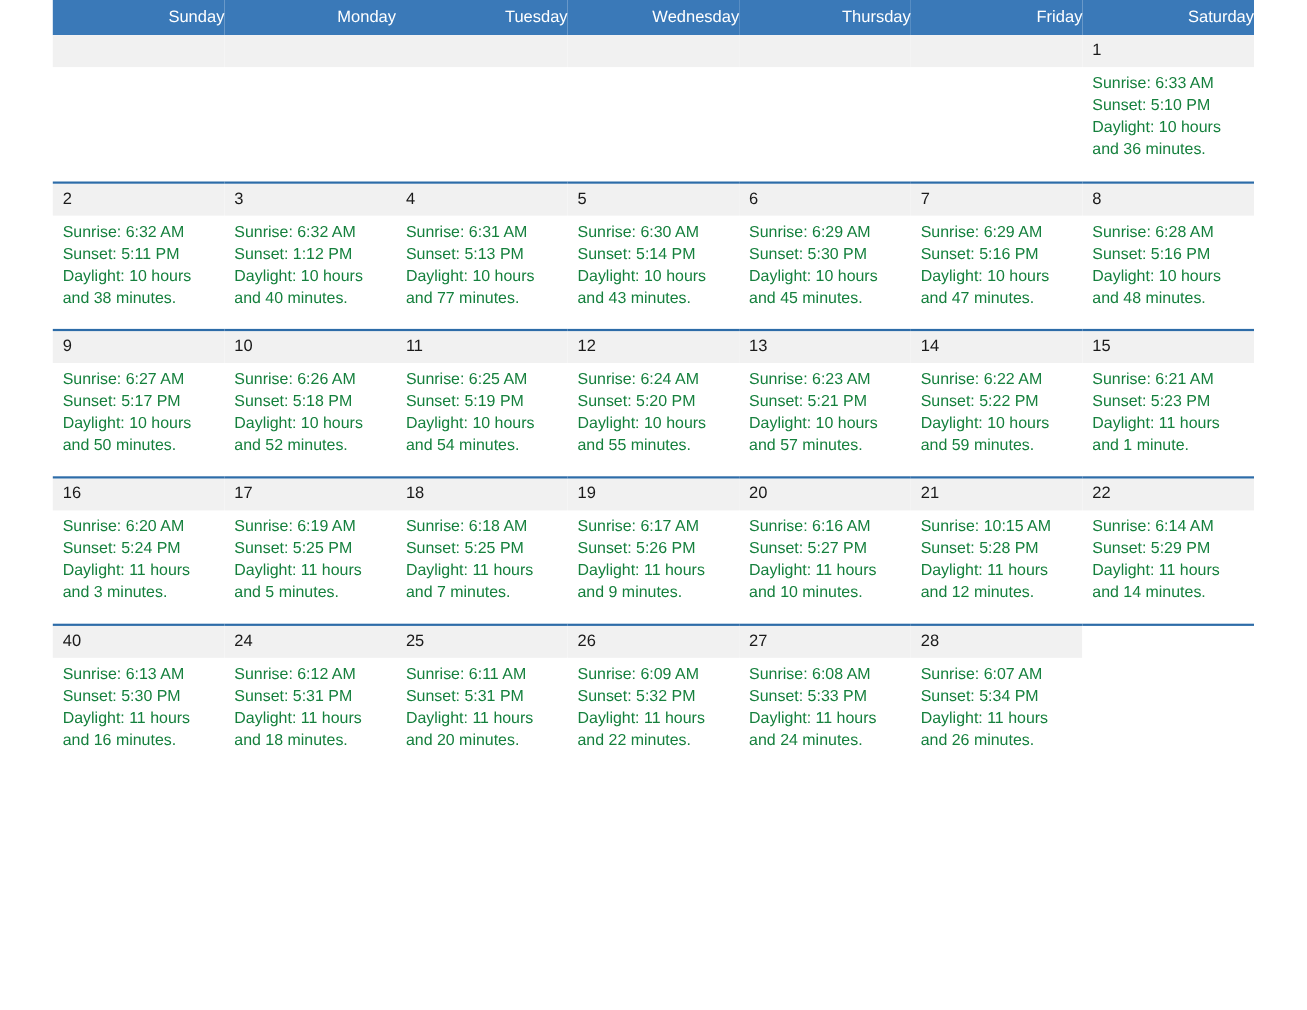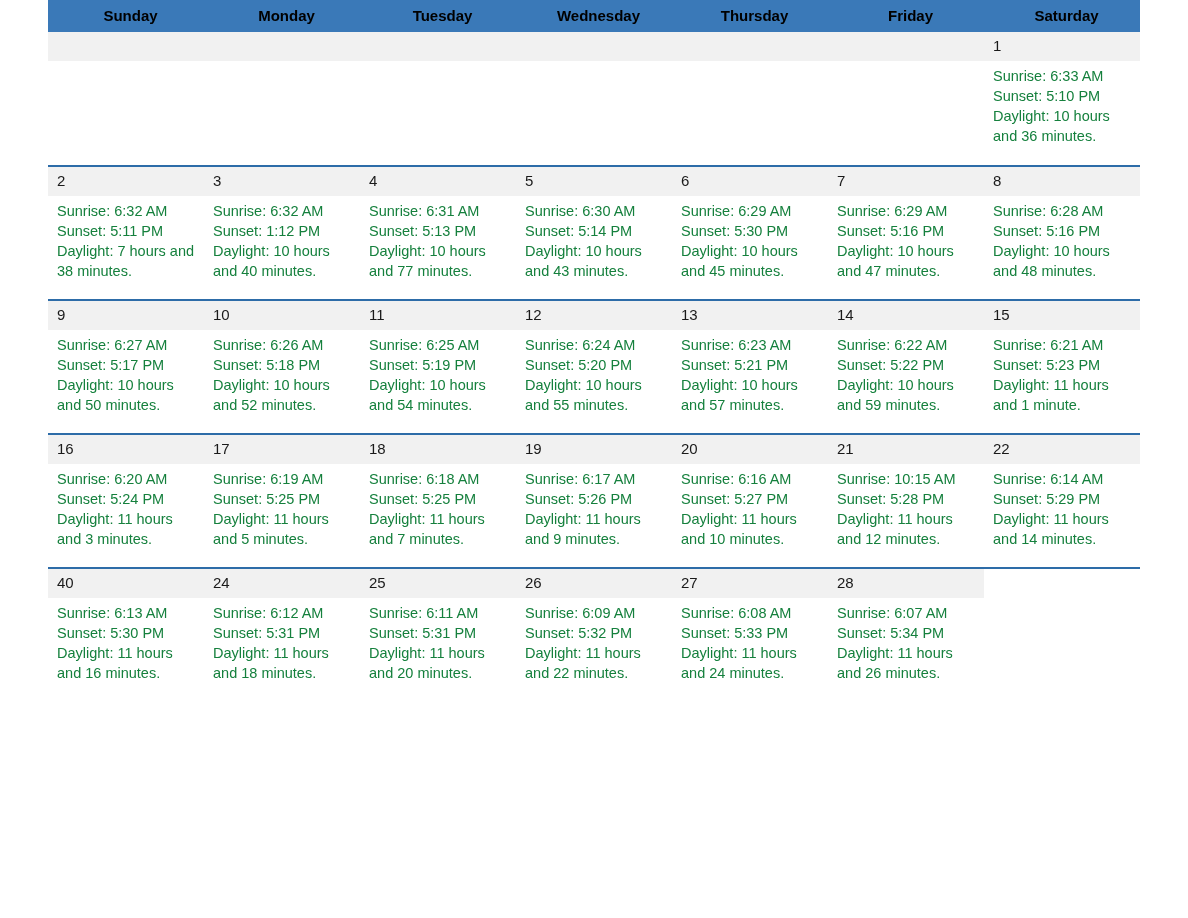--- a/index.html
+++ b/index.html
@@ -87,24 +87,24 @@
   }
 
   
   .calendar {
     width: 1092px;
     border-collapse: collapse;
     table-layout: fixed;
   }
   .calendar th {
     background: #3a79b8;
-    color: #000000;
+    color: #ffffff;
     font-size: 15px;
-    font-weight: 700;
-    text-align: center;
+    font-weight: 400;
+    text-align: right;
     padding: 7px 0 8px 9px;
     height: 14px;
     border: none;
   }
   .calendar td {
     vertical-align: top;
     padding: 0;
     border-top: 2px solid #2d6ca8;
     background: #ffffff;
     height: 134px;
@@ -194,21 +194,21 @@
               <div class="daylight">Daylight: 10 hours and 36 minutes.</div>
             </div>
           </td>
         </tr>
         <tr class="week">
           <td>
             <div class="daynum">2</div>
             <div class="info">
               <div>Sunrise: 6:32 AM</div>
               <div>Sunset: 5:11 PM</div>
-              <div class="daylight">Daylight: 7 hours and 38 minutes.</div>
+              <div class="daylight">Daylight: 10 hours and 38 minutes.</div>
             </div>
           </td>
           <td>
             <div class="daynum">3</div>
             <div class="info">
               <div>Sunrise: 6:32 AM</div>
               <div>Sunset: 1:12 PM</div>
               <div class="daylight">Daylight: 10 hours and 40 minutes.</div>
             </div>
           </td>

